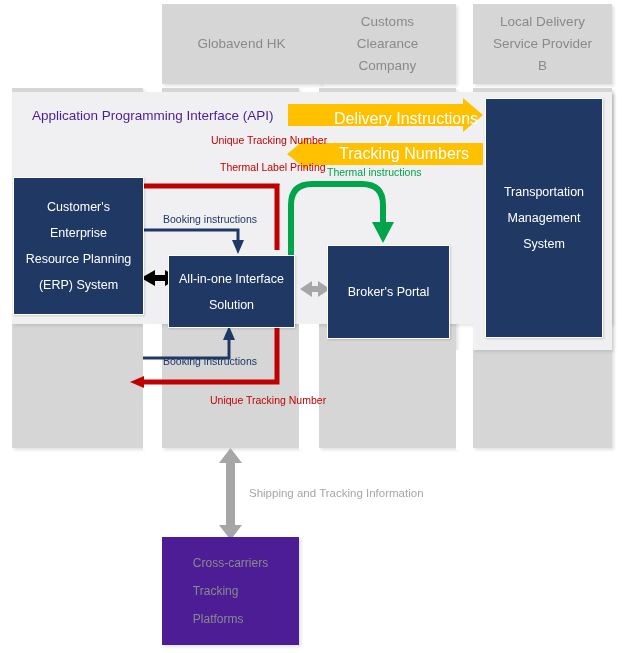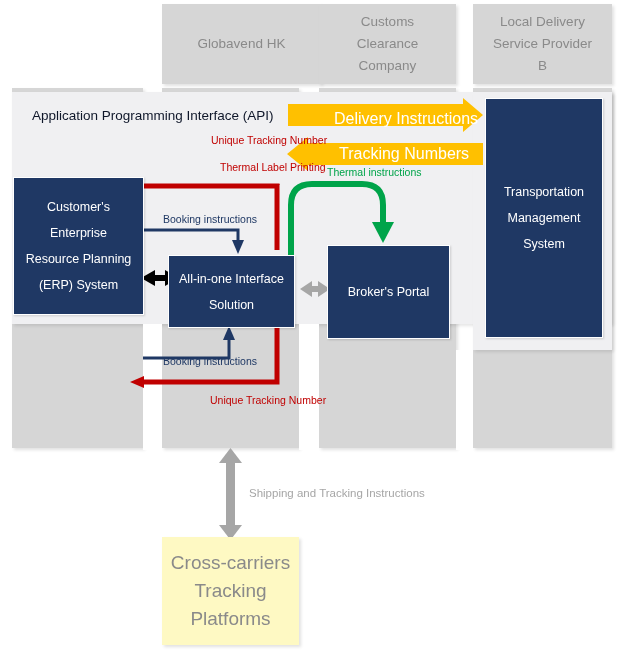--- a/index.html
+++ b/index.html
@@ -5,37 +5,37 @@
   html,body{margin:0;padding:0;background:#ffffff;}
   body{width:624px;height:653px;font-family:"Liberation Sans",sans-serif;overflow:hidden;}
   #stage{position:relative;width:624px;height:653px;background:#fff;}
 
   .col-header{position:absolute;background:#d6d6d6;box-shadow:2px 2px 3px rgba(0,0,0,0.12);
     display:flex;align-items:center;justify-content:center;text-align:center;
     color:#8a8a8a;font-size:13.5px;line-height:22px;}
   .col-body{position:absolute;background:#d6d6d6;box-shadow:2px 2px 3px rgba(0,0,0,0.12);}
 
   .api-panel{position:absolute;background:#f0f0f2;box-shadow:2px 2px 3px rgba(0,0,0,0.10);}
-  .api-title{position:absolute;color:#0f172a;font-size:13.5px;}
+  .api-title{position:absolute;color:#4c1d95;font-size:13.5px;}
 
   .navy{position:absolute;background:#1f3864;border:1px solid #ffffff;
     display:flex;flex-direction:column;align-items:center;justify-content:center;
     text-align:center;color:#ffffff;font-size:12.5px;line-height:26px;
     box-shadow:1px 1px 2px rgba(0,0,0,0.15);}
 
   .lbl{position:absolute;font-size:10.5px;white-space:nowrap;}
   .lbl-red{color:#c00000;margin-left:44px;}
   .lbl-navy{color:#1f3864;}
   .lbl-green{color:#00a44a;}
   .lbl-gray{color:#a6a6a6;font-size:11.5px;}
   .lbl-yellow{color:#ffffff;font-size:16px;}
 
-  .gray-box{position:absolute;background:#fef9c3;box-shadow:2px 2px 3px rgba(0,0,0,0.12);
+  .gray-box{position:absolute;background:#4c1d95;box-shadow:2px 2px 3px rgba(0,0,0,0.12);
     display:flex;flex-direction:column;align-items:center;justify-content:center;
-    text-align:center;color:#8a8a8a;font-size:19px;line-height:28px;}
+    color:#8a8a8a;font-size:12px;line-height:28px;}
 
   svg.ov{position:absolute;left:0;top:0;width:624px;height:653px;pointer-events:none;}
   .white-strip{position:absolute;background:#ffffff;}
 </style>
 </head>
 <body>
 
 <div id="stage">
 
   <div class="col-header" style="left:162px;top:4px;width:159px;height:80px;">
@@ -150,21 +150,21 @@
   <div class="navy" style="left:327px;top:245px;width:121px;height:92px;">
     <span>Broker's Portal</span>
   </div>
 
   <div class="navy" style="left:485px;top:98px;width:116px;height:238px;white-space:pre-line;">
     <span>Transportation
 Management
 System</span>
   </div>
 
-  <div class="lbl lbl-gray" style="left:249px;top:487px;">Shipping and Tracking Instructions</div>
+  <div class="lbl lbl-gray" style="left:249px;top:487px;">Shipping and Tracking Information</div>
 
   <div class="gray-box" style="left:162px;top:537px;width:137px;height:108px;white-space:pre-line;">
     <span>Cross-carriers
 Tracking
 Platforms</span>
   </div>
 
 </div>
 
 </body></html>

